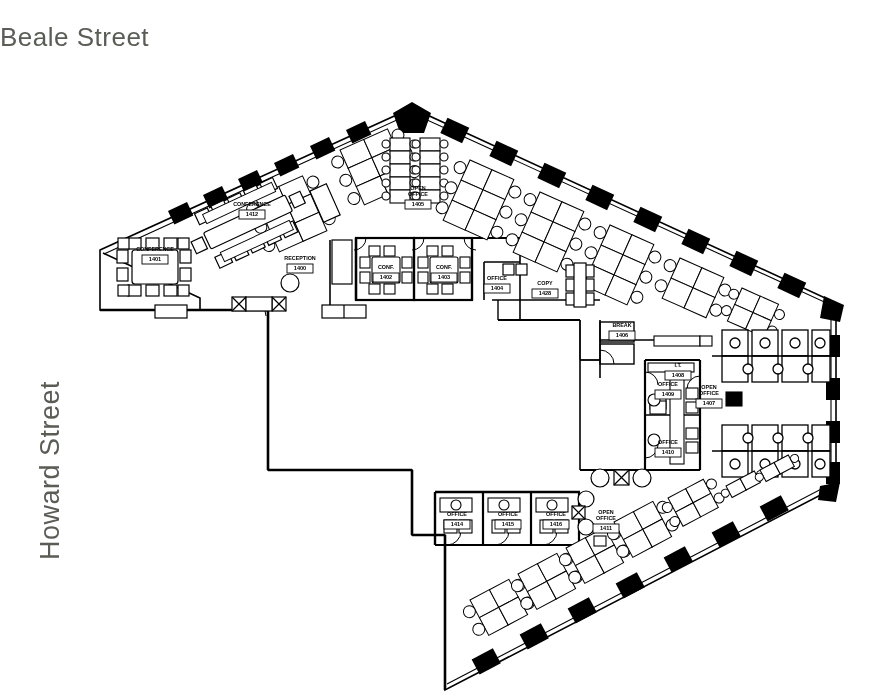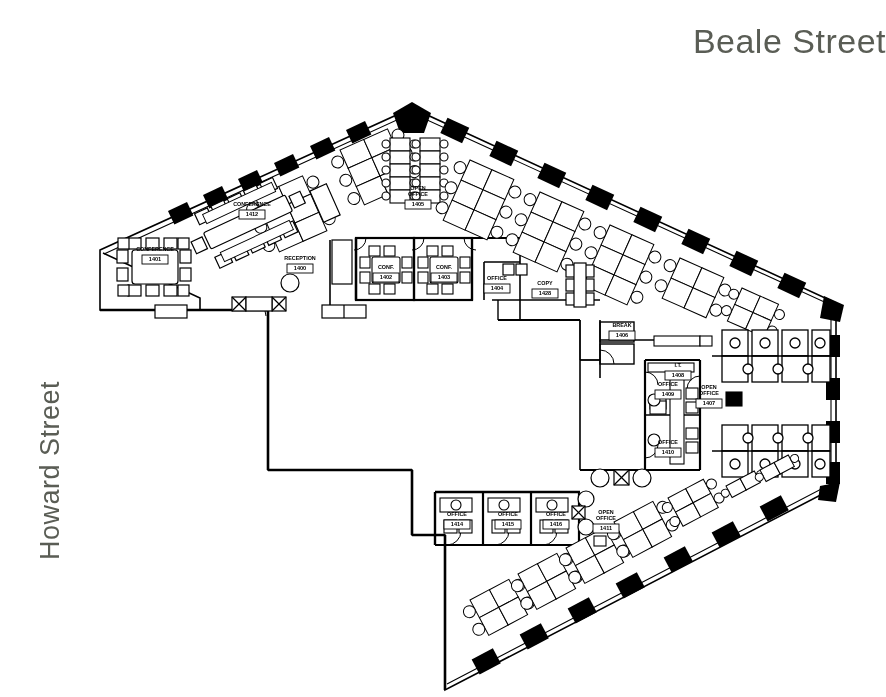--- a/index.html
+++ b/index.html
@@ -25,22 +25,22 @@
     color: #5a5d55;
     font-family: "Liberation Sans", sans-serif;
     font-weight: 300;
     letter-spacing: 0.5px;
     white-space: nowrap;
     user-select: none;
   }
   #street-top {
     left: 0; top: 22px;
     width: 886px;
-    text-align: right;
-    font-size: 34px;
+    text-align: left;
+    font-size: 26px;
   }
   #street-left {
     left: -60px;
     top: 455px;
     width: 220px;
     text-align: center;
     font-size: 27px;
     transform: rotate(-90deg);
     transform-origin: center center;
   }

